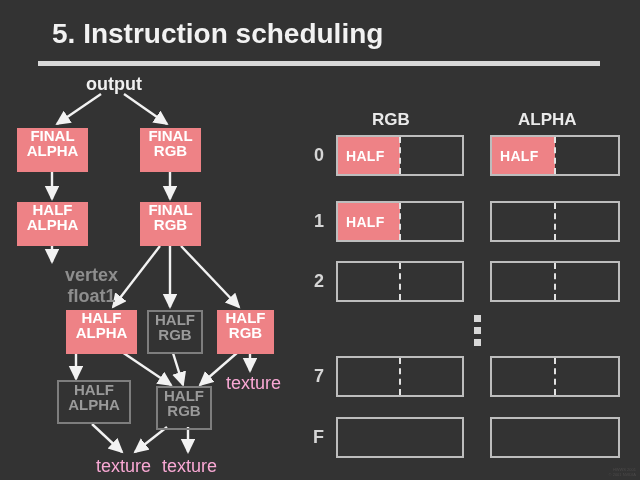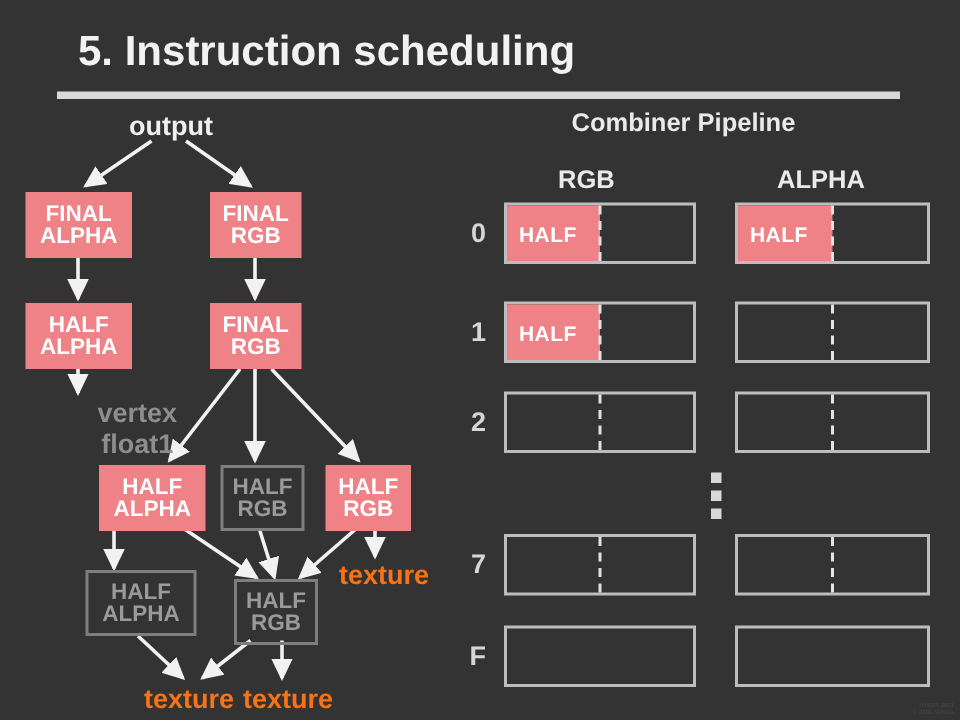--- a/index.html
+++ b/index.html
@@ -8,30 +8,30 @@
        -webkit-font-smoothing:antialiased;}
   #slide{position:relative;width:640px;height:480px;background:#333333;}
 
   
   .title{position:absolute;left:52px;top:18px;font-size:28px;font-weight:bold;
          color:#f2f2f2;letter-spacing:0px;white-space:nowrap;}
   .rule{position:absolute;left:38px;top:61px;width:562px;height:5px;background:#d8d8d8;}
 
   
   .node{position:absolute;box-sizing:border-box;display:flex;flex-direction:column;
-        align-items:center;justify-content:center;line-height:1.02;
+        align-items:center;line-height:1.02;
         font-size:15px;font-weight:bold;text-align:center;}
   .node span{display:block;}
   .node.pink{background:#ee8286;color:#ffffff;border:0;}
   .node.gray{background:transparent;color:#9a9a9a;border:2px solid #7e7e7e;}
 
   
   .lbl{position:absolute;font-size:18px;font-weight:bold;white-space:nowrap;}
   .lbl.white{color:#f0f0f0;}
-  .lbl.gray{color:#f97316;font-weight:bold;}
+  .lbl.gray{color:#f9a8d4;font-weight:normal;}
   .lbl.gray2{color:#8e8e8e;font-weight:bold;text-align:center;line-height:1.15;margin-left:41px;}
 
   
   svg.arrows{position:absolute;left:0;top:0;width:640px;height:480px;
              pointer-events:none;overflow:visible;}
 
   
   .panel-title{position:absolute;left:381px;top:72px;font-size:17px;font-weight:bold;
                color:#eaeaea;white-space:nowrap;}
   .col-head{position:absolute;font-size:17px;font-weight:bold;color:#eaeaea;
@@ -147,21 +147,20 @@
   <div class="node gray" style="left:57px;top:380px;width:74px;height:44px;">
     <span>HALF</span>
     <span>ALPHA</span>
   </div>
 
   <div class="node gray" style="left:156px;top:386px;width:56px;height:44px;">
     <span>HALF</span>
     <span>RGB</span>
   </div>
 
-  <div class="panel-title">Combiner Pipeline</div>
 
   <div class="col-head" style="left:372px;top:110px;">RGB</div>
   <div class="col-head" style="left:518px;top:110px;">ALPHA</div>
 
   <div class="rowlabel" style="left:306px;top:145px;">0</div>
   <div class="cell" style="left:336px;top:135px;width:128px;height:41px;">
     <div class="fill">
       <span>HALF</span>
     </div>
     <div class="divider"></div>

